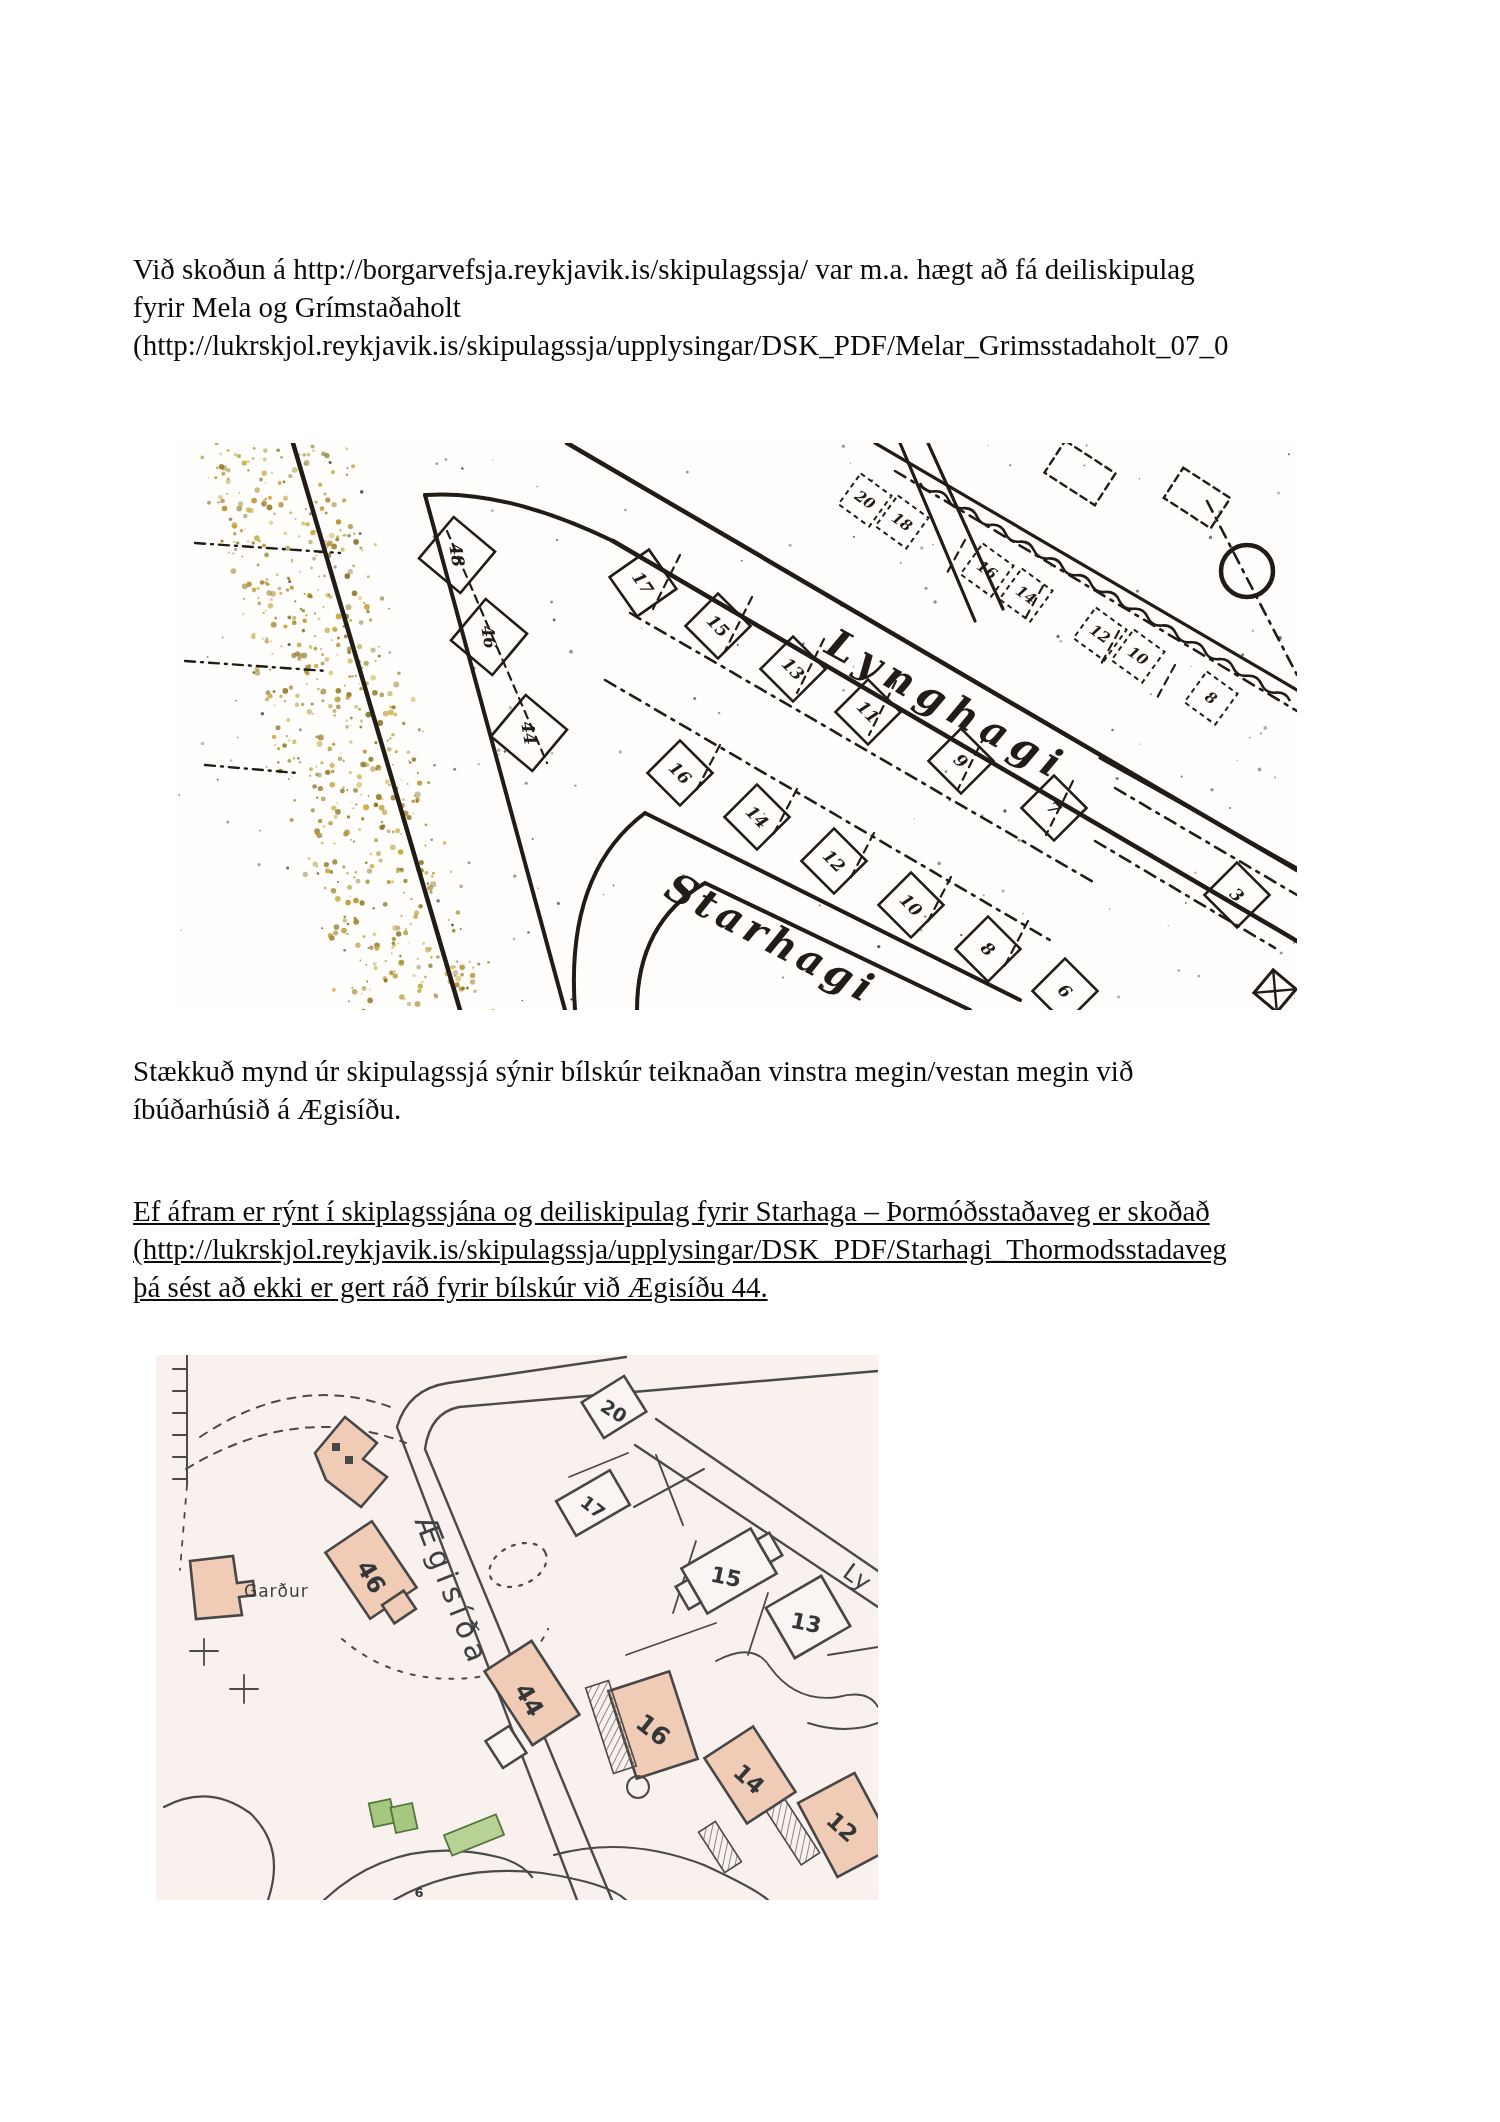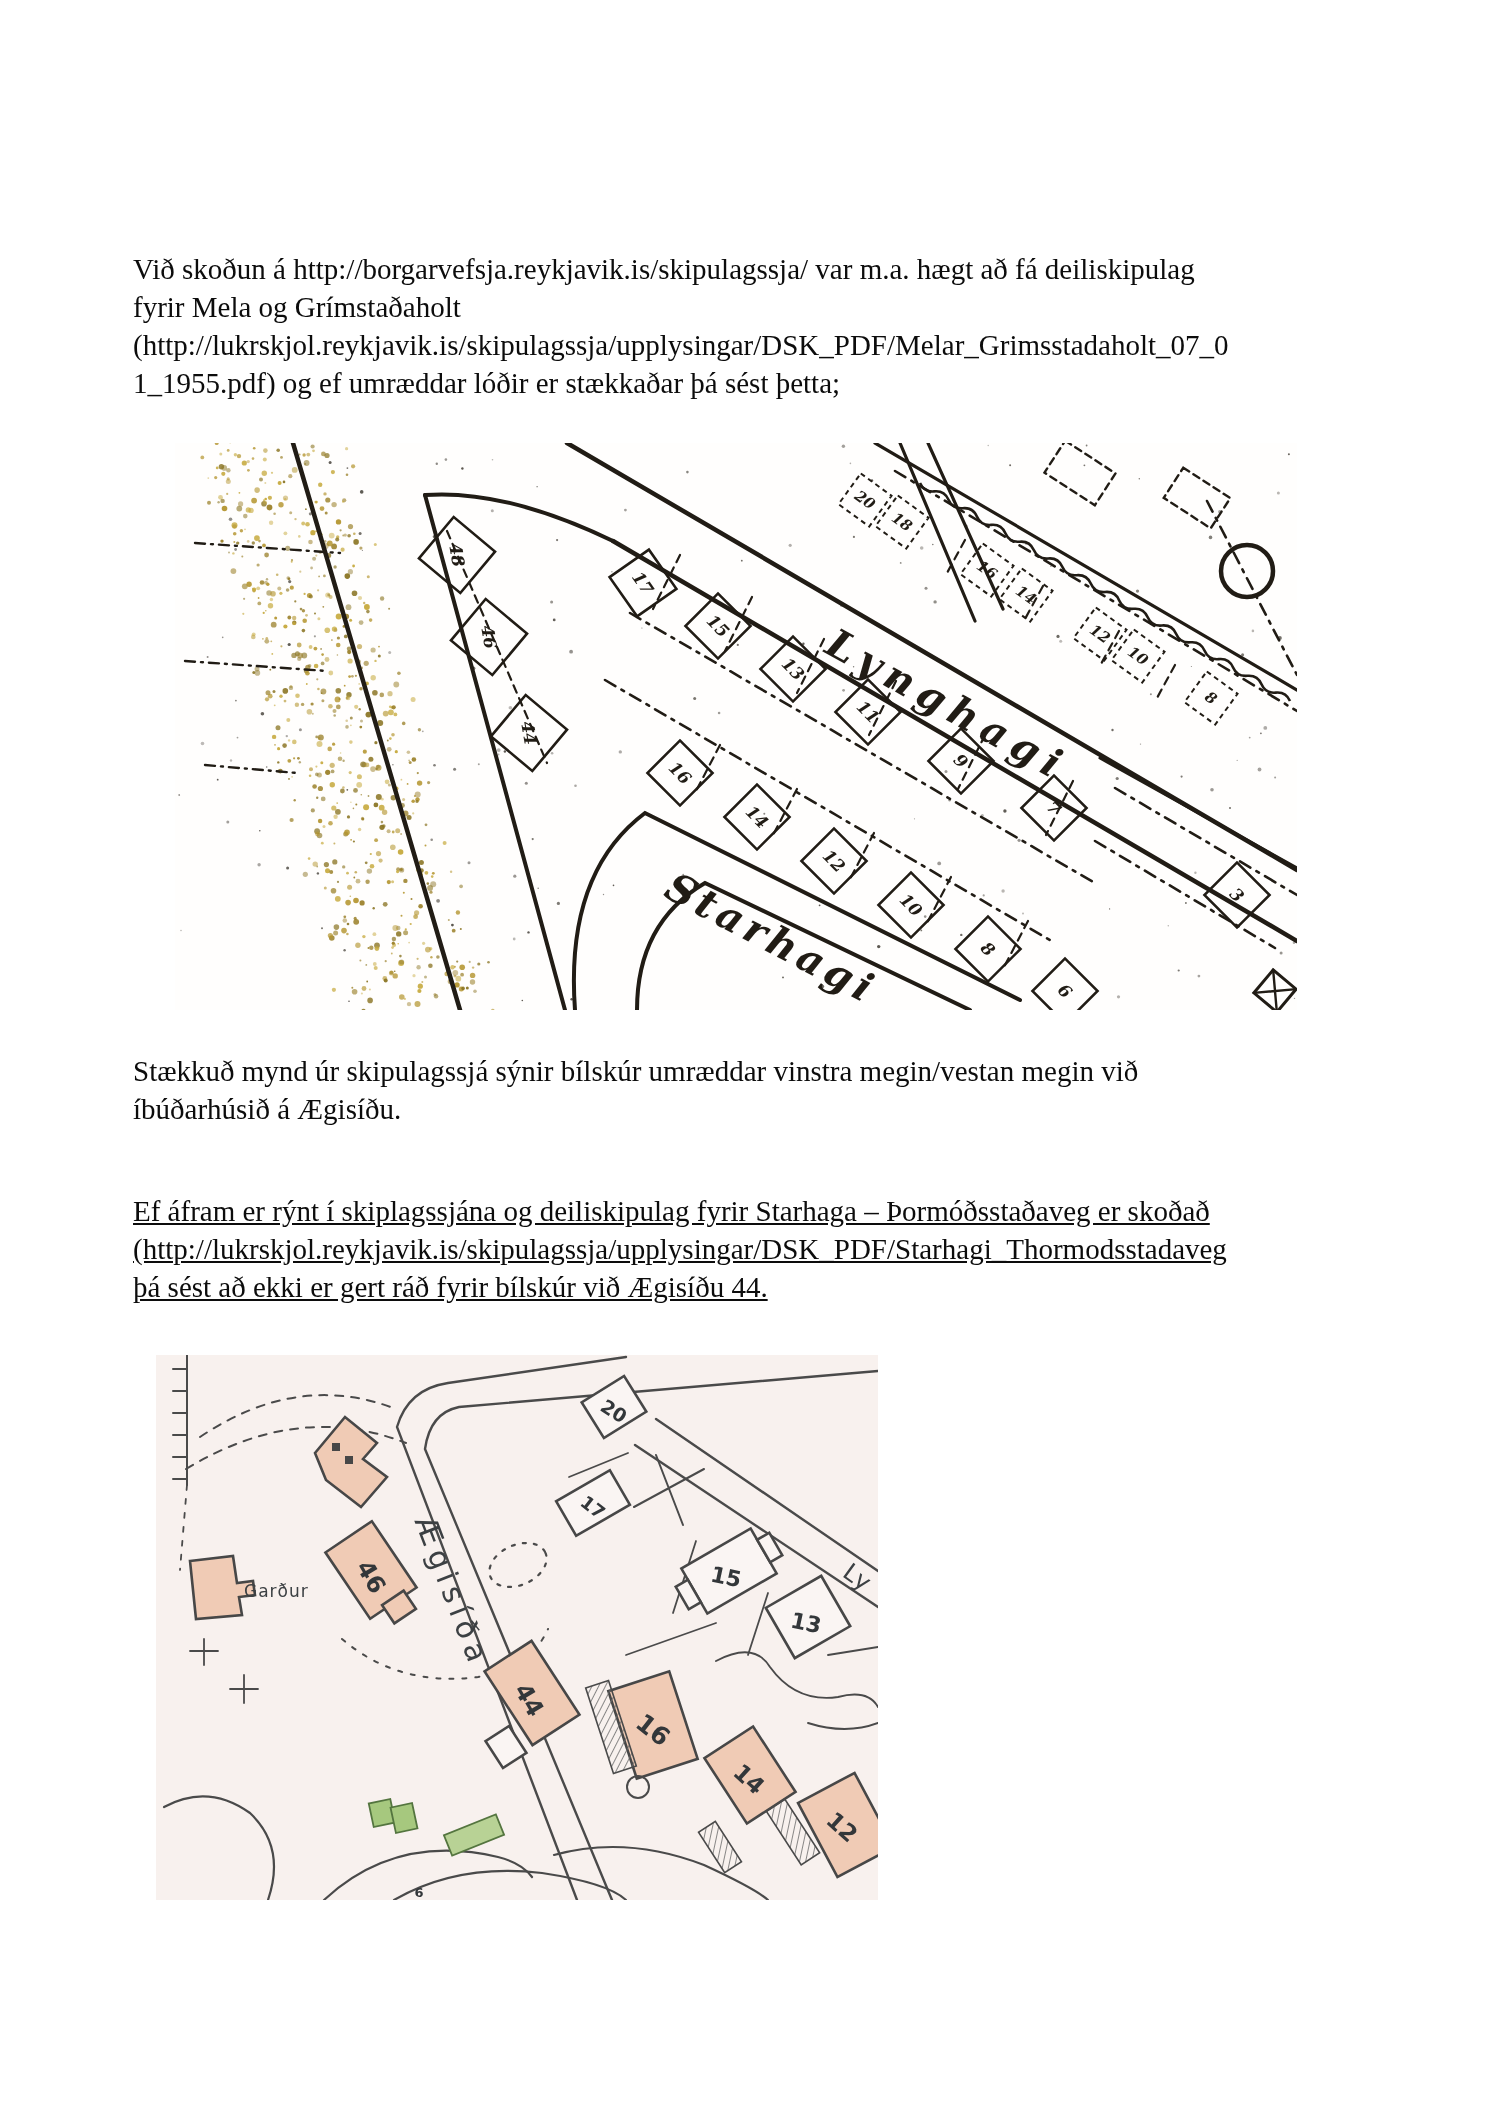--- a/index.html
+++ b/index.html
@@ -39,21 +39,20 @@
 </style>
 </head>
 <body>
 
 <div class="page">
 
   <div class="para p1">
       <div class="tline">Við skoðun á http://borgarvefsja.reykjavik.is/skipulagssja/ var m.a. hægt að fá deiliskipulag</div>
       <div class="tline">fyrir Mela og Grímstaðaholt</div>
       <div class="tline">(http://lukrskjol.reykjavik.is/skipulagssja/upplysingar/DSK_PDF/Melar_Grimsstadaholt_07_0</div>
-      <div class="tline">1_1955.pdf) og ef umræddar lóðir er stækkaðar þá sést þetta;</div>
     </div>
 
   <figure class="map map1">
     <svg id="map1svg" viewBox="0 0 1122 567">
       <g id="m1-speckles">
           <circle cx="184.4" cy="333.7" r="2.5" fill="#c6a93c" opacity="0.71"></circle>
           <circle cx="59.5" cy="82.3" r="3.0" fill="#c6a93c" opacity="0.79"></circle>
           <circle cx="119.0" cy="212.4" r="2.7" fill="#8a7422" opacity="0.68"></circle>
           <circle cx="173.5" cy="164.2" r="2.9" fill="#8a7422" opacity="0.51"></circle>
           <circle cx="160.5" cy="186.9" r="1.9" fill="#8a7422" opacity="0.59"></circle>
@@ -942,21 +941,21 @@
           <text x="925" y="191" fill="#211c15" font-size="15" text-anchor="middle" dominant-baseline="central" letter-spacing="0" transform="rotate(36 925 191)" class="m1lab">12</text>
           <text x="963" y="213" fill="#211c15" font-size="15" text-anchor="middle" dominant-baseline="central" letter-spacing="0" transform="rotate(36 963 213)" class="m1lab">10</text>
           <text x="1036" y="255" fill="#211c15" font-size="15" text-anchor="middle" dominant-baseline="central" letter-spacing="0" transform="rotate(36 1036 255)" class="m1lab">8</text>
           <text x="655" y="196" fill="#211c15" font-size="40" text-anchor="start" dominant-baseline="central" letter-spacing="8" transform="rotate(29 655 196)" class="m1street">Lynghagi</text>
           <text x="494" y="440" fill="#211c15" font-size="40" text-anchor="start" dominant-baseline="central" letter-spacing="5" transform="rotate(28 494 440)" class="m1street">Starhagi</text>
         </g>
     </svg>
   </figure>
 
   <div class="para p2">
-      <div class="tline">Stækkuð mynd úr skipulagssjá sýnir bílskúr umræddar vinstra megin/vestan megin við</div>
+      <div class="tline">Stækkuð mynd úr skipulagssjá sýnir bílskúr teiknaðan vinstra megin/vestan megin við</div>
       <div class="tline">íbúðarhúsið á Ægisíðu.</div>
     </div>
 
   <div class="para p3">
       <div class="tline">Ef áfram er rýnt í skiplagssjána og deiliskipulag fyrir Starhaga – Þormóðsstaðaveg er skoðað</div>
       <div class="tline">(http://lukrskjol.reykjavik.is/skipulagssja/upplysingar/DSK_PDF/Starhagi_Thormodsstadaveg</div>
       <div class="tline">þá sést að ekki er gert ráð fyrir bílskúr við Ægisíðu 44.</div>
     </div>
 
   <figure class="map map2">

